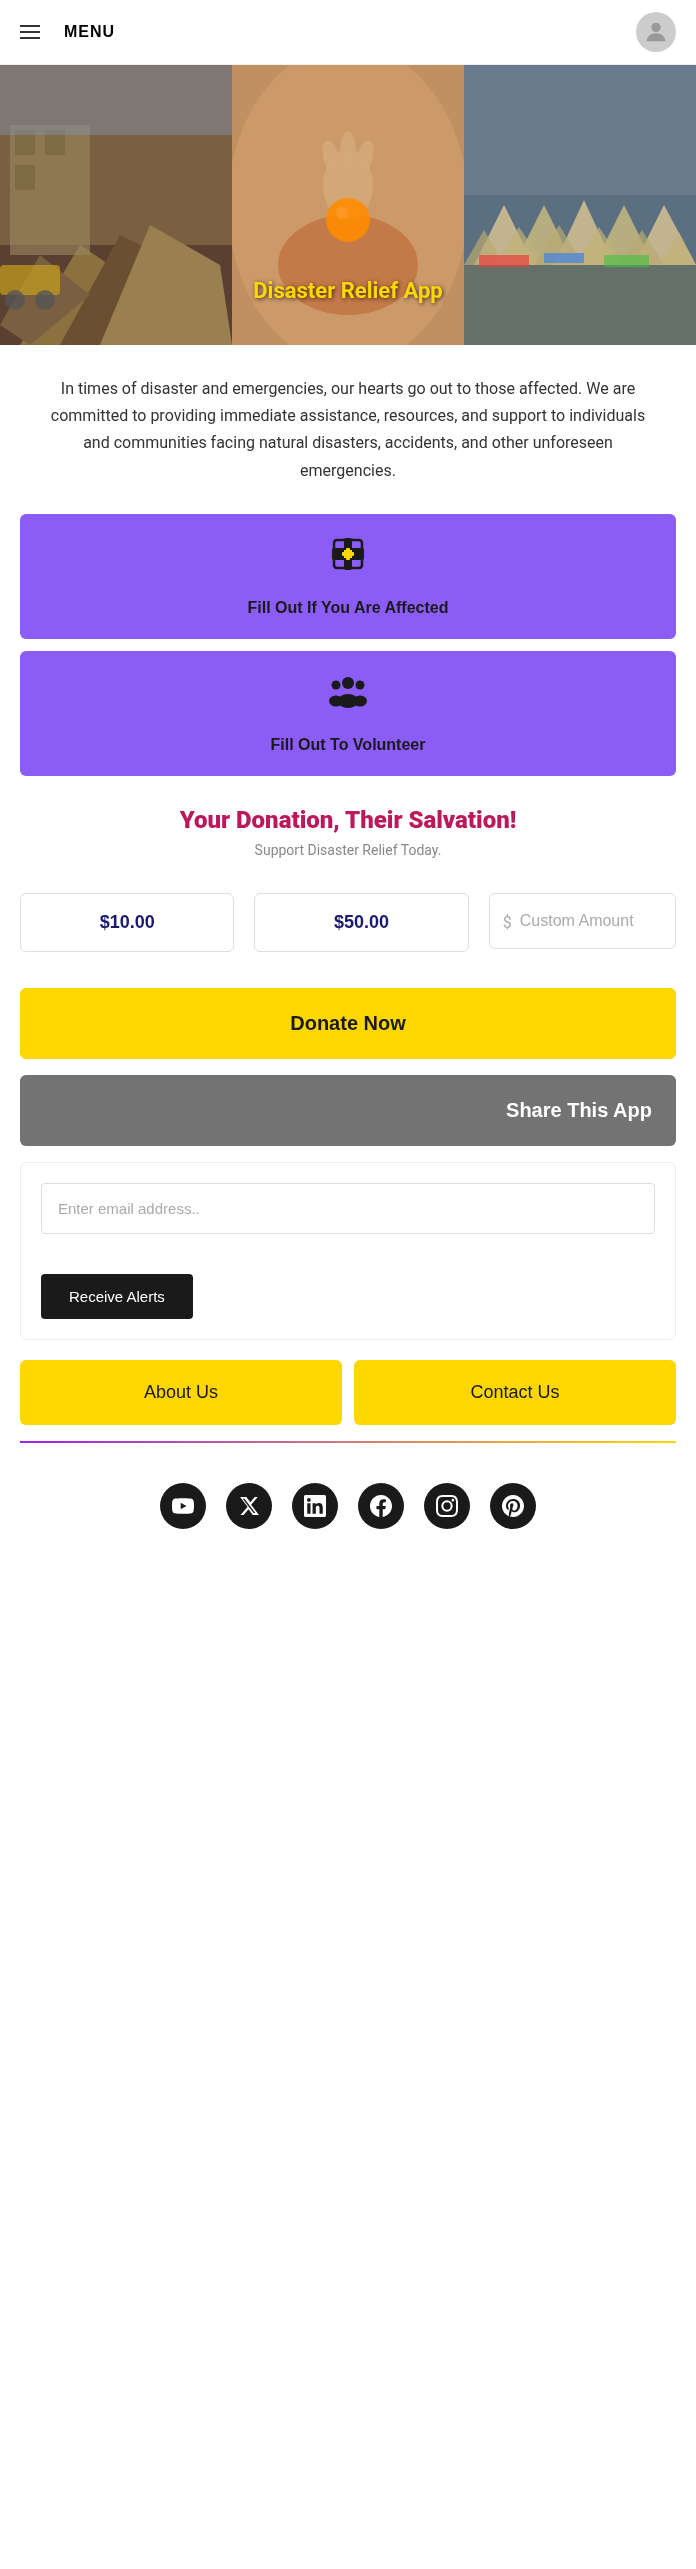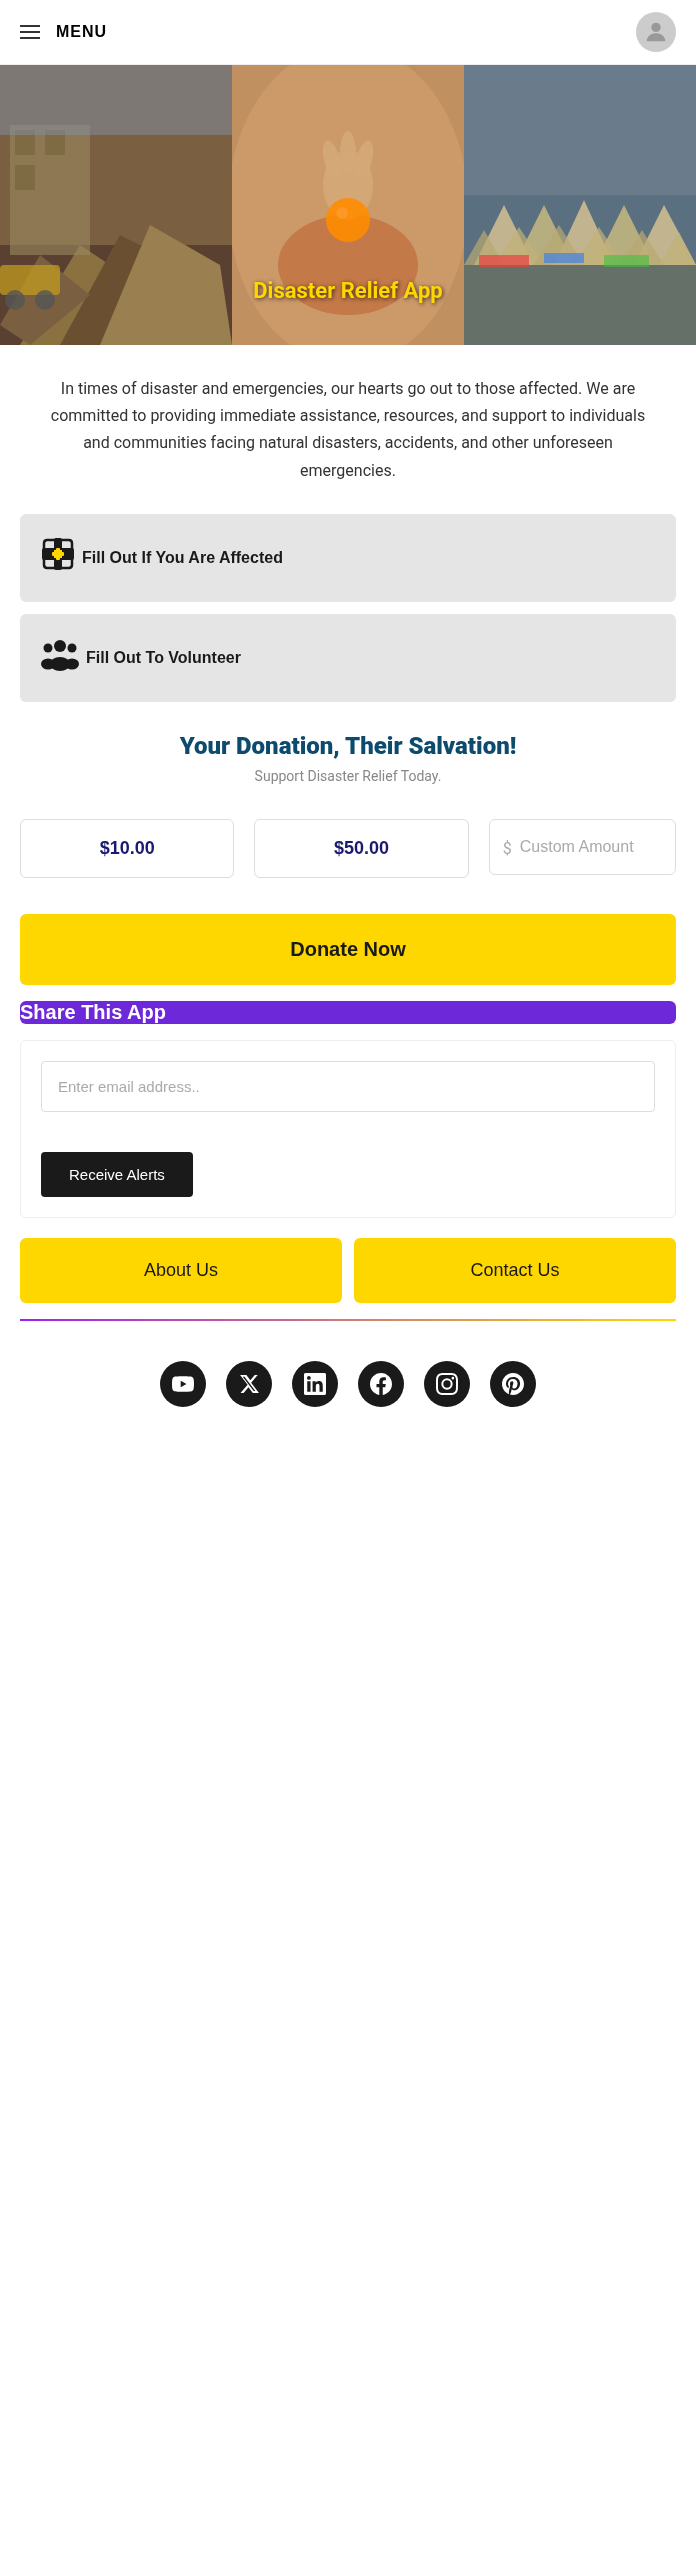--- a/index.html
+++ b/index.html
@@ -16,21 +16,21 @@
       display: flex;
       align-items: center;
       justify-content: space-between;
       padding: 12px 20px;
       background: #fff;
       border-bottom: 1px solid #eee;
     }
     .menu-btn {
       display: flex;
       align-items: center;
-      gap: 16px;
+      gap: 24px;
       background: none;
       border: none;
       cursor: pointer;
       font-size: 16px;
       font-weight: 700;
       letter-spacing: 1px;
     }
     .hamburger-lines {
       display: flex;
       flex-direction: column;
@@ -129,26 +129,27 @@
     }
 
     
     .action-cards {
       padding: 0 20px;
       display: flex;
       flex-direction: column;
       gap: 12px;
     }
     .action-card {
-      background: #e5e5e5;
+      background: #8b5cf6;
       border-radius: 6px;
       padding: 22px 20px;
       display: flex;
+      flex-direction: column;
       align-items: center;
-      gap: 6px;
+      gap: 19px;
       cursor: pointer;
       border: none;
       width: 100%;
     }
     .action-card-icon {
       font-size: 32px;
       color: #1a1a1a;
     }
     .action-card-label {
       font-size: 16px;
@@ -157,21 +158,21 @@
     }
 
     
     .donation-section {
       padding: 30px 20px 20px;
       text-align: center;
     }
     .donation-title {
       font-size: 24px;
       font-weight: 900;
-      color: #0c4a6e;
+      color: #be185d;
       margin-bottom: 8px;
     }
     .donation-subtitle {
       font-size: 14px;
       color: #888;
       margin-bottom: 35px;
     }
     .amount-options {
       display: flex;
       flex-direction: row;
@@ -228,28 +229,29 @@
       color: #1a1a1a;
       cursor: pointer;
       text-align: center;
     }
 
     
     .share-btn {
       display: block;
       width: calc(100% - 40px);
       margin: 0 20px 16px;
-      background: #6d28d9;
+      padding: 24px;
+      background: #737373;
       border: none;
       border-radius: 6px;
       font-size: 20px;
       font-weight: 700;
       color: #fff;
       cursor: pointer;
-      text-align: left;
+      text-align: right;
     }
 
     
     .email-section {
       margin: 10px 20px 20px;
       padding: 20px;
       border: 1.5px solid #eee;
       border-radius: 6px;
       text-decoration: underline;
     }

